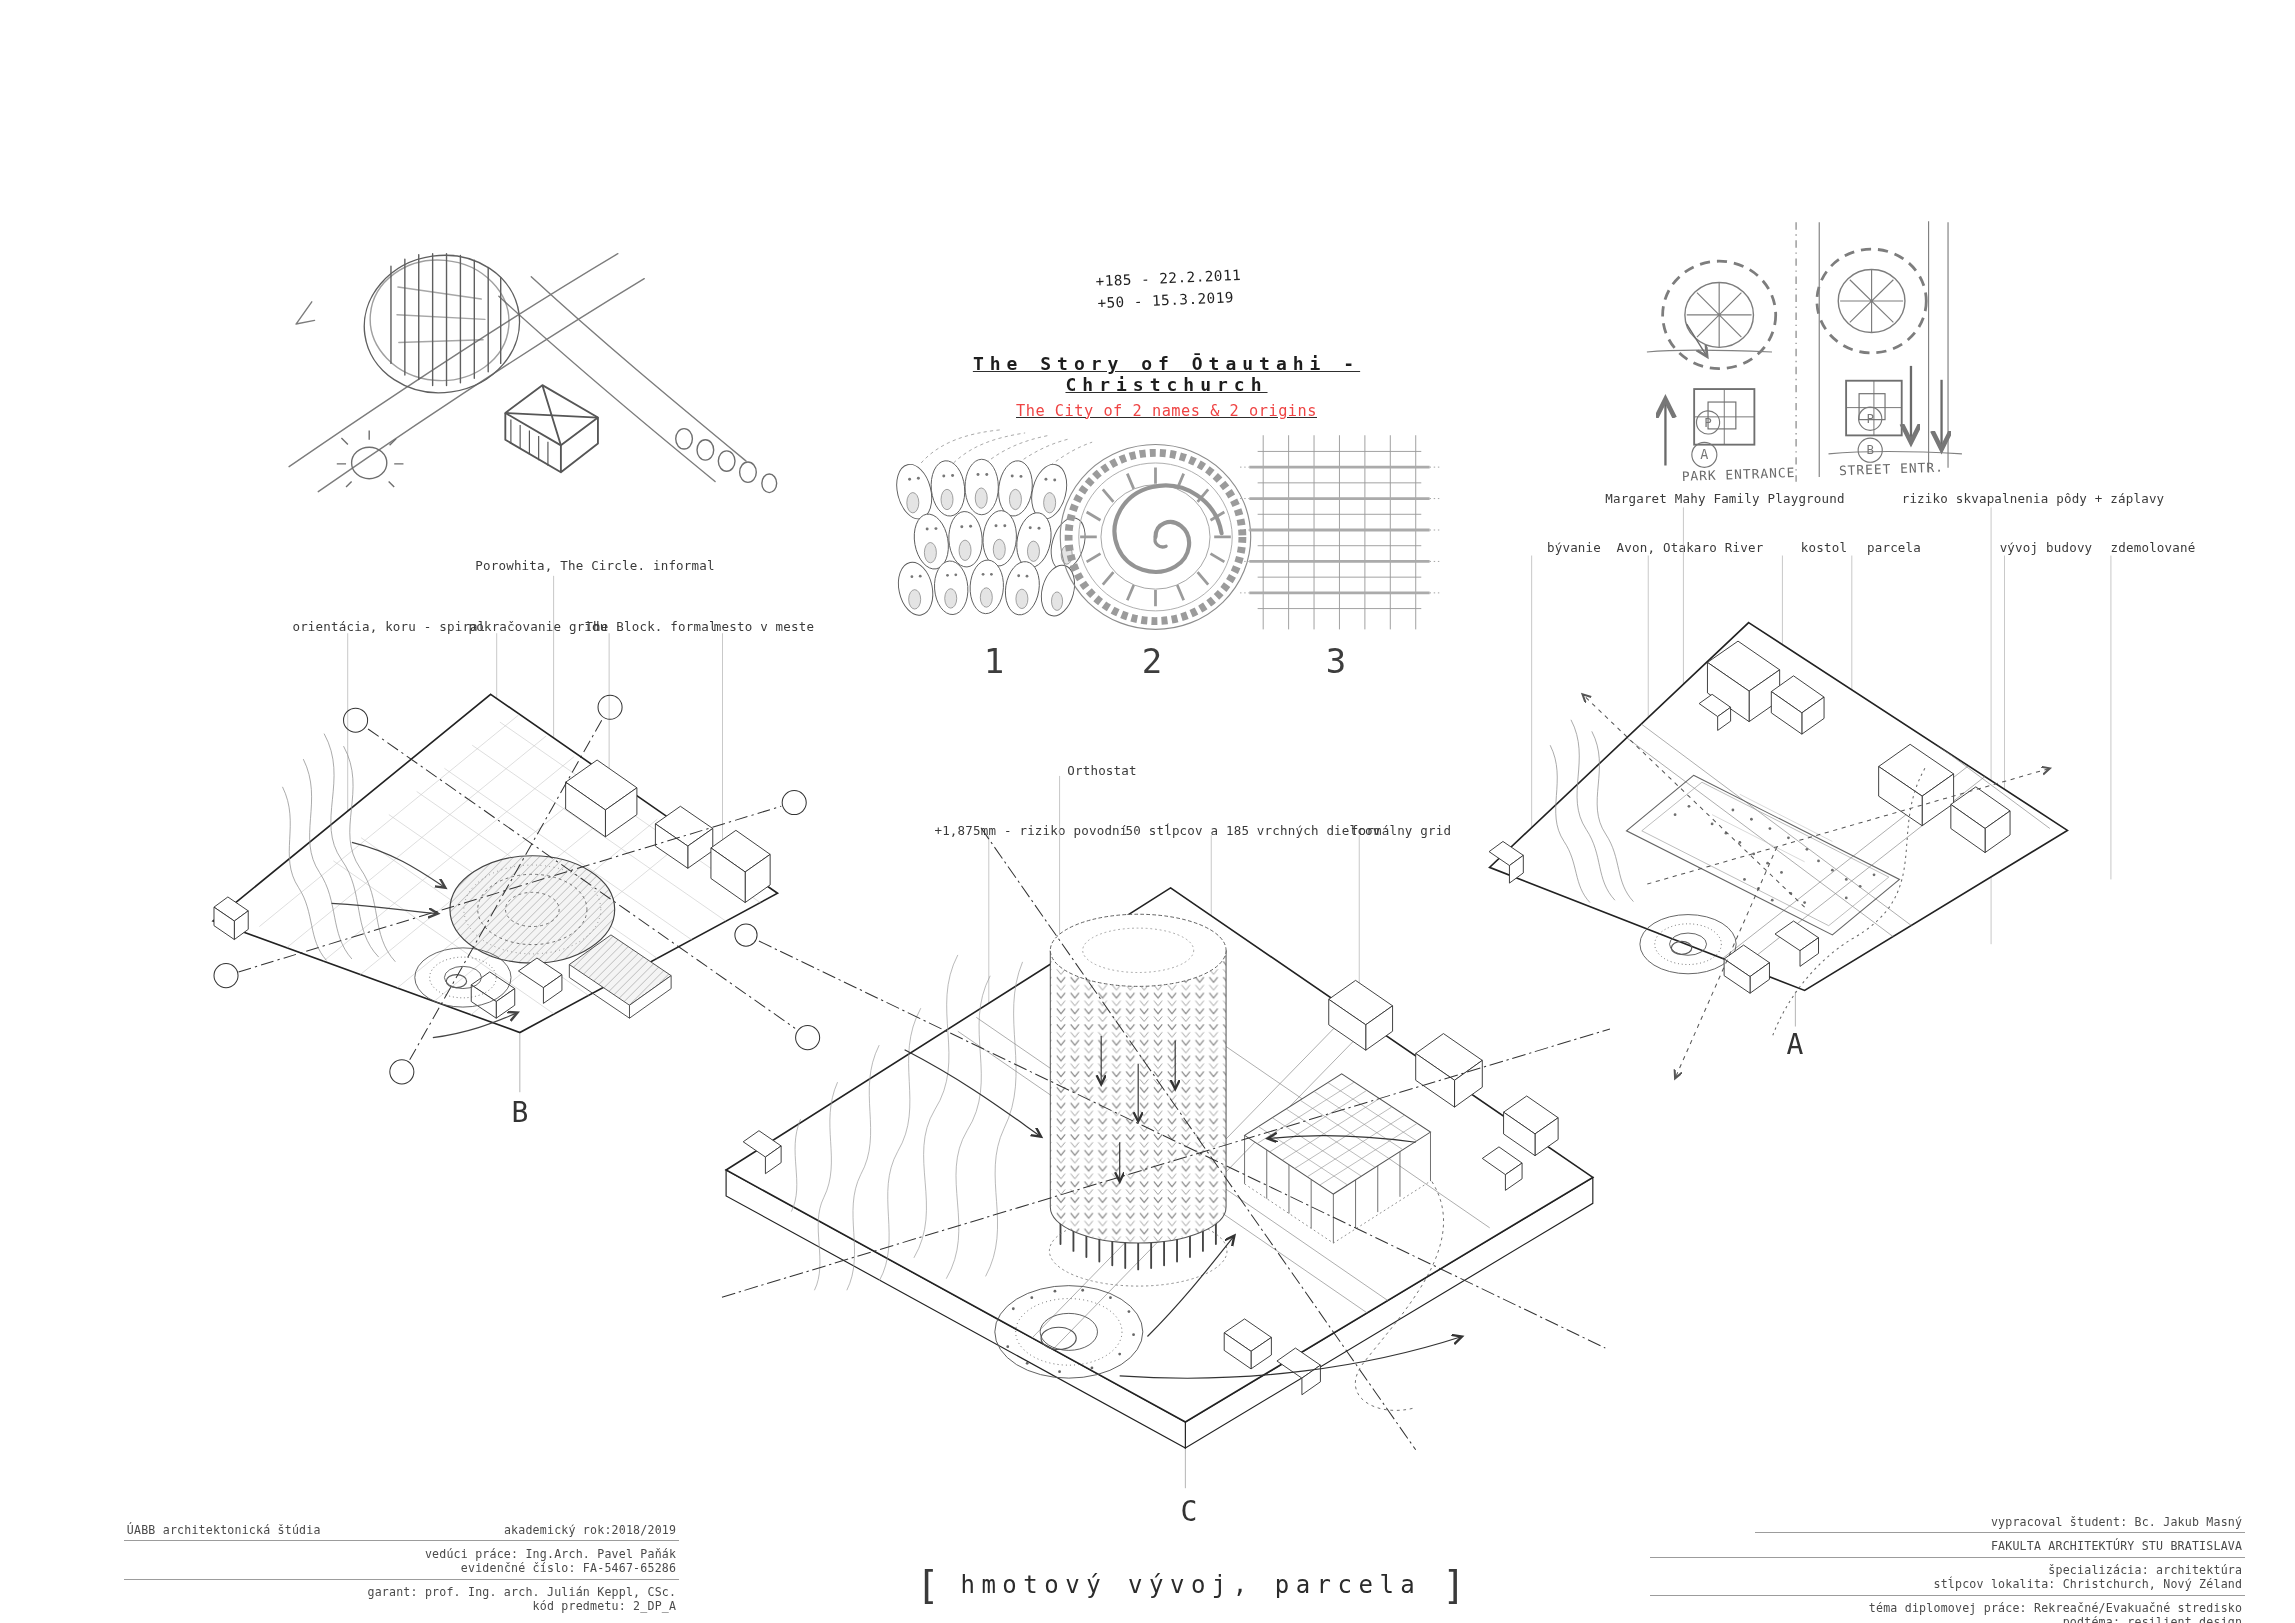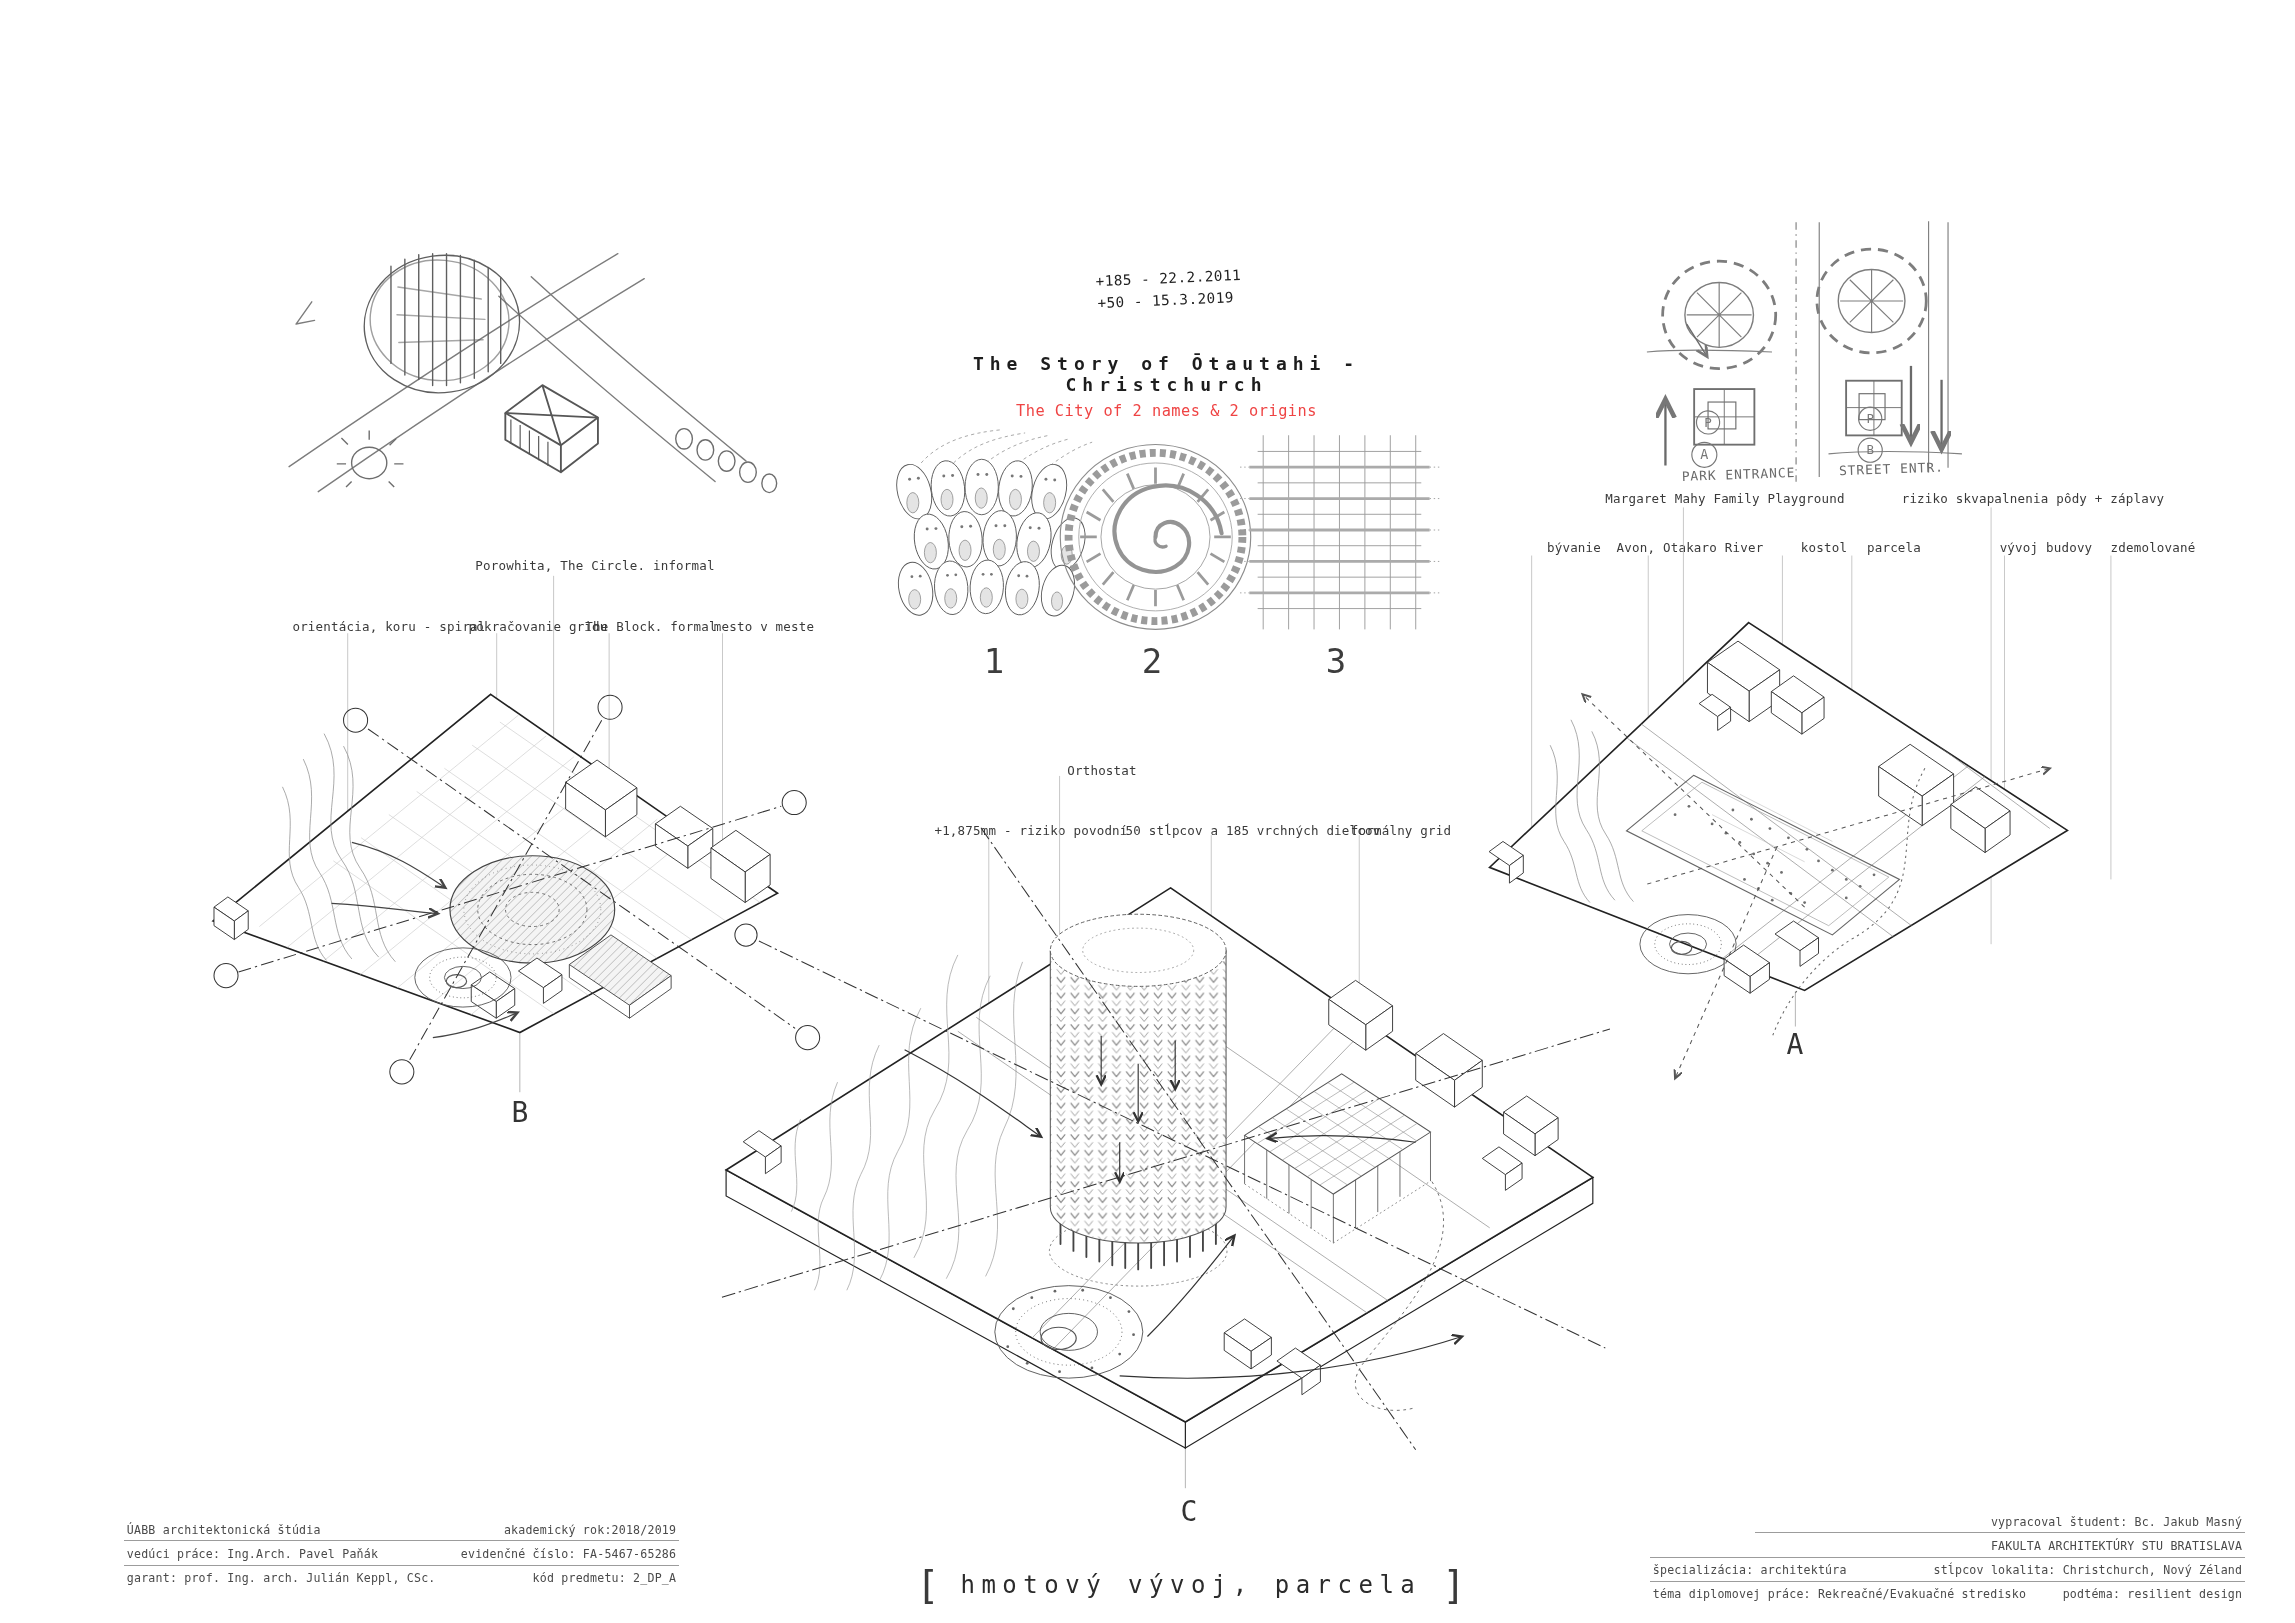--- a/index.html
+++ b/index.html
@@ -4,32 +4,32 @@
 <style>
   html,body{margin:0;padding:0;background:#e8e8e8;}
   .sheet{position:relative;width:2295px;height:1623px;background:#ffffff;overflow:hidden;
          font-family:"DejaVu Sans Mono","Liberation Mono",monospace;color:#2e2e2e;}
   svg{position:absolute;overflow:visible;}
   .lbl{position:absolute;transform:translateX(-50%);white-space:nowrap;
        font-size:12.5px;letter-spacing:0.2px;color:#3a3a3a;margin-left:42px;}
   .dates{position:absolute;left:1096px;top:267px;transform:rotate(-2.5deg);
          font-size:14.3px;line-height:1.55;color:#222;letter-spacing:0.5px;}
   .dates .d2{margin-left:0.9px;}
-  .title-wrap{position:absolute;left:875px;top:353px;width:583px;text-align:center;}
+  .title-wrap{position:absolute;left:875px;top:353px;width:583px;text-align:center;text-decoration:underline;}
   .title{font-size:18px;font-weight:700;letter-spacing:6px;color:#1d1d1d;}
   .subtitle{margin-top:6.5px;font-size:15.3px;font-weight:400;letter-spacing:0.5px;color:#ef4444;}
   .cnum{position:absolute;transform:translateX(-50%);font-size:34px;font-weight:400;color:#3d3d3d;}
   .axletter{position:absolute;transform:translateX(-50%);font-size:28px;color:#333;}
   .caption{position:absolute;left:916px;top:1528px;width:472px;text-align:center;
            font-size:24px;letter-spacing:6.5px;color:#2b2b2b;white-space:nowrap;margin-top:35px;}
   .caption .bk{font-size:39px;font-weight:300;vertical-align:-5.6px;letter-spacing:0;color:#3a3a3a;}
   .tb{position:absolute;font-size:11.6px;color:#4a4a4a;letter-spacing:0.2px;}
   .tb .row{display:flex;justify-content:space-between;align-items:flex-end;
            padding:5.6px 2.8px 3.7px 2.8px;white-space:nowrap;}
-  .tb .rule{border-top:1.4px solid #9c9c9c;}
+  .tb .rule{border-top:1.4px solid #9c9c9c;flex-direction:column;}
   .tb-left{left:124px;top:1517px;width:555px;}
   .tb-right{left:1623px;top:1509px;width:595px;margin-left:27px;}
   .tb-right .r-only{justify-content:flex-end;}
   .tb .rule-partial{margin-left:auto;width:490px;border-top:1.4px solid #9c9c9c;height:0;}
 </style>
 </head>
 <body>
 
 <div class="sheet">
 

